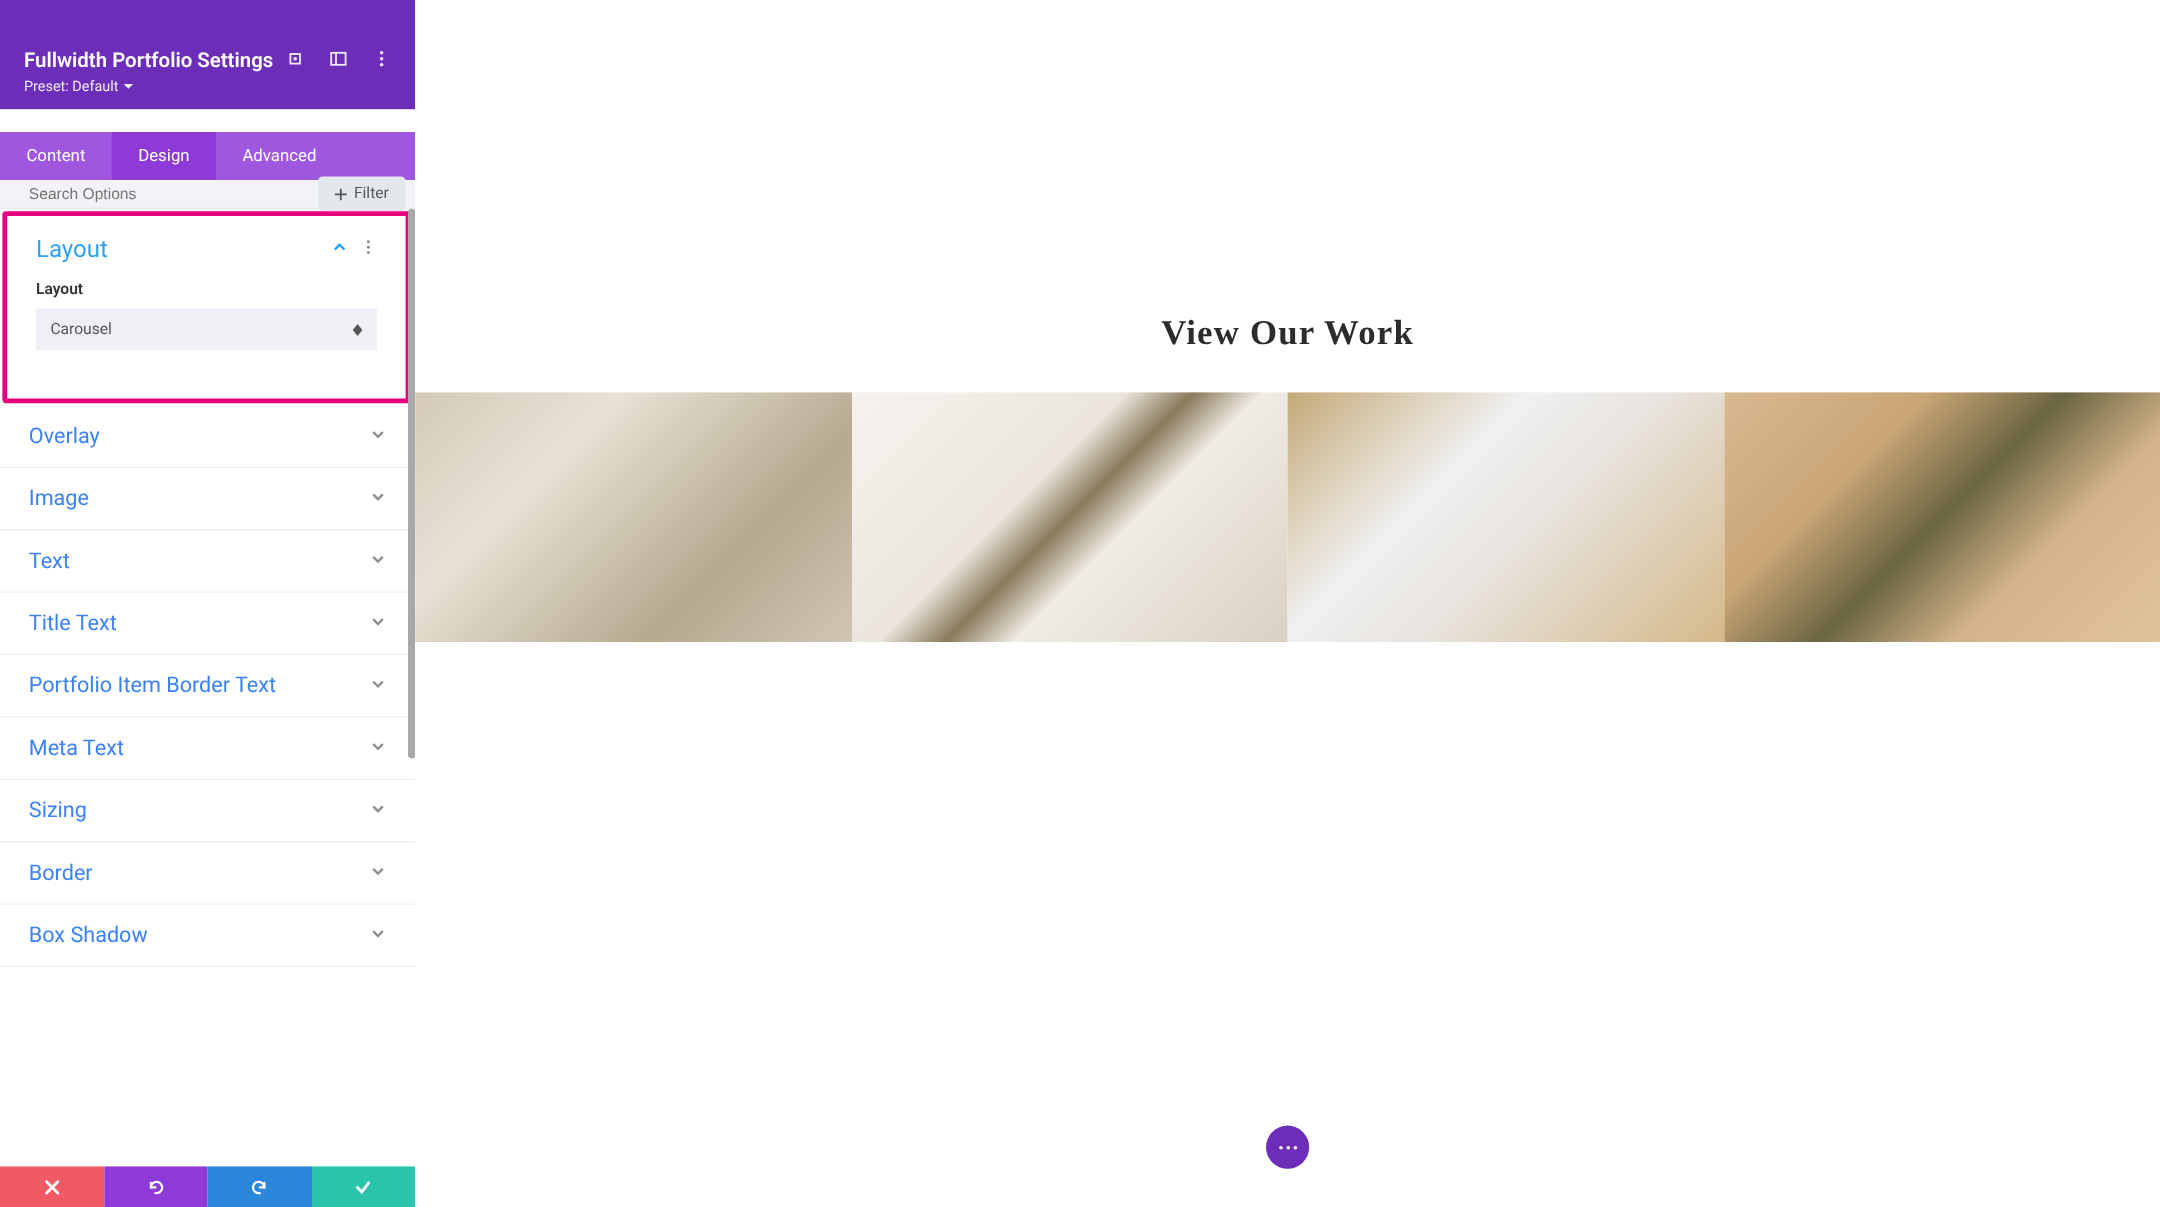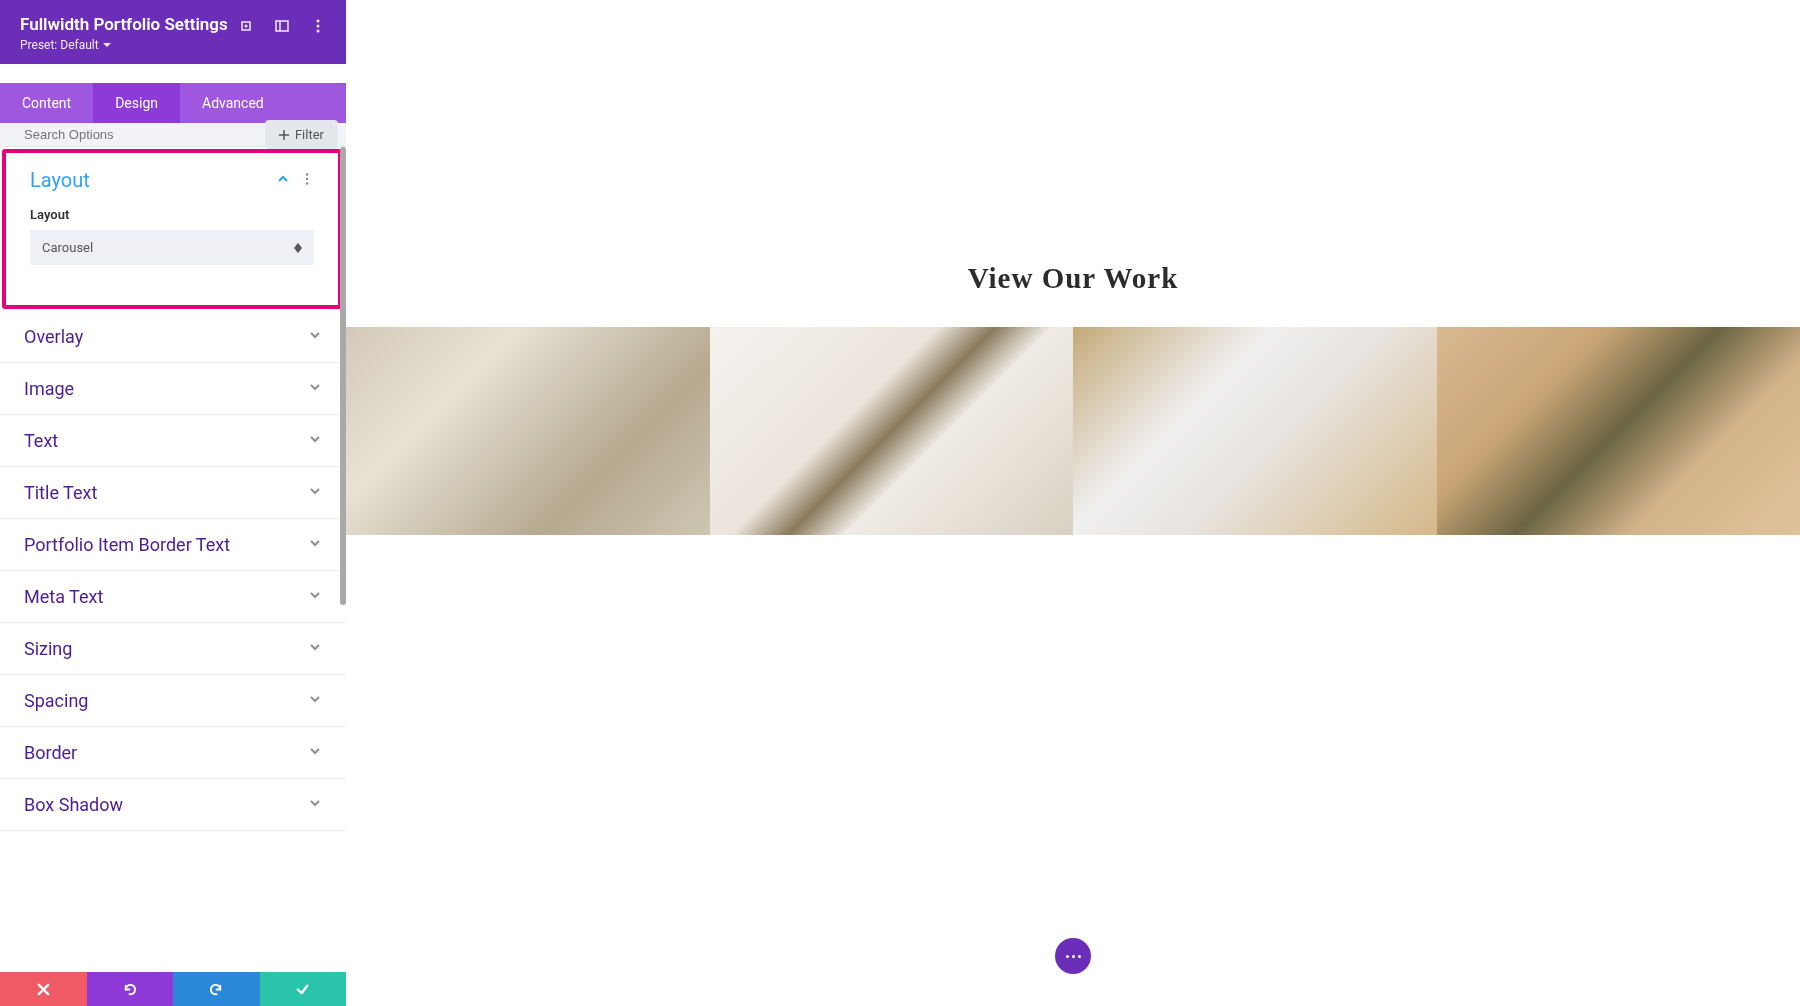--- a/index.html
+++ b/index.html
@@ -4,21 +4,21 @@
   <style>
     * { margin: 0; padding: 0; box-sizing: border-box; }
     body { font-family: -apple-system, BlinkMacSystemFont, 'Segoe UI', Roboto, Helvetica, Arial, sans-serif; overflow: hidden; }
     
     .app { display: flex; width: 1800px; height: 1006px; }
     
     
     .sidebar { width: 346px; height: 100%; display: flex; flex-direction: column; background: #fff; position: relative; }
     
     .sb-header { background: #6c2eb9; color: #fff; padding: 14px 20px 12px; }
-    .sb-header-top { display: flex; align-items: flex-end; justify-content: space-between; }
+    .sb-header-top { display: flex; align-items: flex-start; justify-content: space-between; margin-top: 27px; }
     .sb-title { font-size: 17px; font-weight: 600; }
     .sb-header-icons { display: flex; gap: 20px; align-items: center; }
     .sb-header-icons .icn { width: 16px; height: 16px; display: flex; align-items: center; justify-content: center; cursor: pointer; opacity: .9; }
     .sb-preset { font-size: 12px; opacity: .9; margin-top: 4px; display: flex; align-items: center; gap: 4px; cursor: pointer; }
     .sb-preset svg { width: 8px; height: 8px; }
     
     .sb-tabs { display: flex; background: #a057e0; margin-top: 19px; }
     .sb-tab { flex: 0 0 auto; padding: 12px 22px; color: #fff; font-size: 14px; cursor: pointer; }
     .sb-tab.active { background: #8e3ad8; }
     
@@ -26,21 +26,21 @@
     .sb-search input { flex: 1; border: none; background: transparent; font-size: 13px; color: #888; outline: none; }
     .sb-filter-btn { display: flex; align-items: center; gap: 6px; background: #e4e8ed; padding: 7px 14px; border-radius: 4px; margin-right: 8px; font-size: 13px; color: #555; cursor: pointer; }
     .sb-filter-btn svg { width: 10px; height: 10px; }
     
     .sb-body { flex: 1; overflow-y: auto; position: relative; }
     
     .highlight-box { border: 4px solid #e6007e; border-radius: 3px; margin: 2px 4px 2px 2px; background: #fff; padding-bottom: 24px; }
     
     .section { border-bottom: 1px solid #eee; }
     .section-head { display: flex; align-items: center; justify-content: space-between; padding: 15px 24px; cursor: pointer; }
-    .section-head .title { font-size: 18px; color: #4c1d95; font-weight: 400; }
+    .section-head .title { font-size: 18px; color: #3b82f6; font-weight: 400; }
     .section-head.expanded .title { color: #2ea3f2; font-size: 20px; }
     .section-head .chev { color: #8f8f8f; }
     .section-head .chev svg { width: 14px; height: 14px; }
     .section-head.expanded .chev { color: #2ea3f2; }
     .section-head .right { display: flex; gap: 10px; align-items: center; }
     
     .section-content { padding: 0 24px 16px; }
     .field-label { font-size: 13px; font-weight: 600; color: #333; margin-bottom: 8px; display: block; }
     .select-wrap { position: relative; }
     .select { width: 100%; background: #eef0f5; border: none; border-radius: 0; padding: 10px 12px; font-size: 13px; color: #555; display: flex; justify-content: space-between; align-items: center; cursor: pointer; }
@@ -220,28 +220,20 @@
       <div class="section">
           <div class="section-head">
             <span class="title">Sizing</span>
             <span class="chev"><svg viewBox="0 0 14 14" fill="none" stroke="currentColor" stroke-width="2">
                 <path d="M3 5 L7 9 L11 5"></path>
               </svg></span>
           </div>
         </div>
       <div class="section">
           <div class="section-head">
-            <span class="title">Spacing</span>
-            <span class="chev"><svg viewBox="0 0 14 14" fill="none" stroke="currentColor" stroke-width="2">
-                <path d="M3 5 L7 9 L11 5"></path>
-              </svg></span>
-          </div>
-        </div>
-      <div class="section">
-          <div class="section-head">
             <span class="title">Border</span>
             <span class="chev"><svg viewBox="0 0 14 14" fill="none" stroke="currentColor" stroke-width="2">
                 <path d="M3 5 L7 9 L11 5"></path>
               </svg></span>
           </div>
         </div>
       <div class="section">
           <div class="section-head">
             <span class="title">Box Shadow</span>
             <span class="chev"><svg viewBox="0 0 14 14" fill="none" stroke="currentColor" stroke-width="2">

